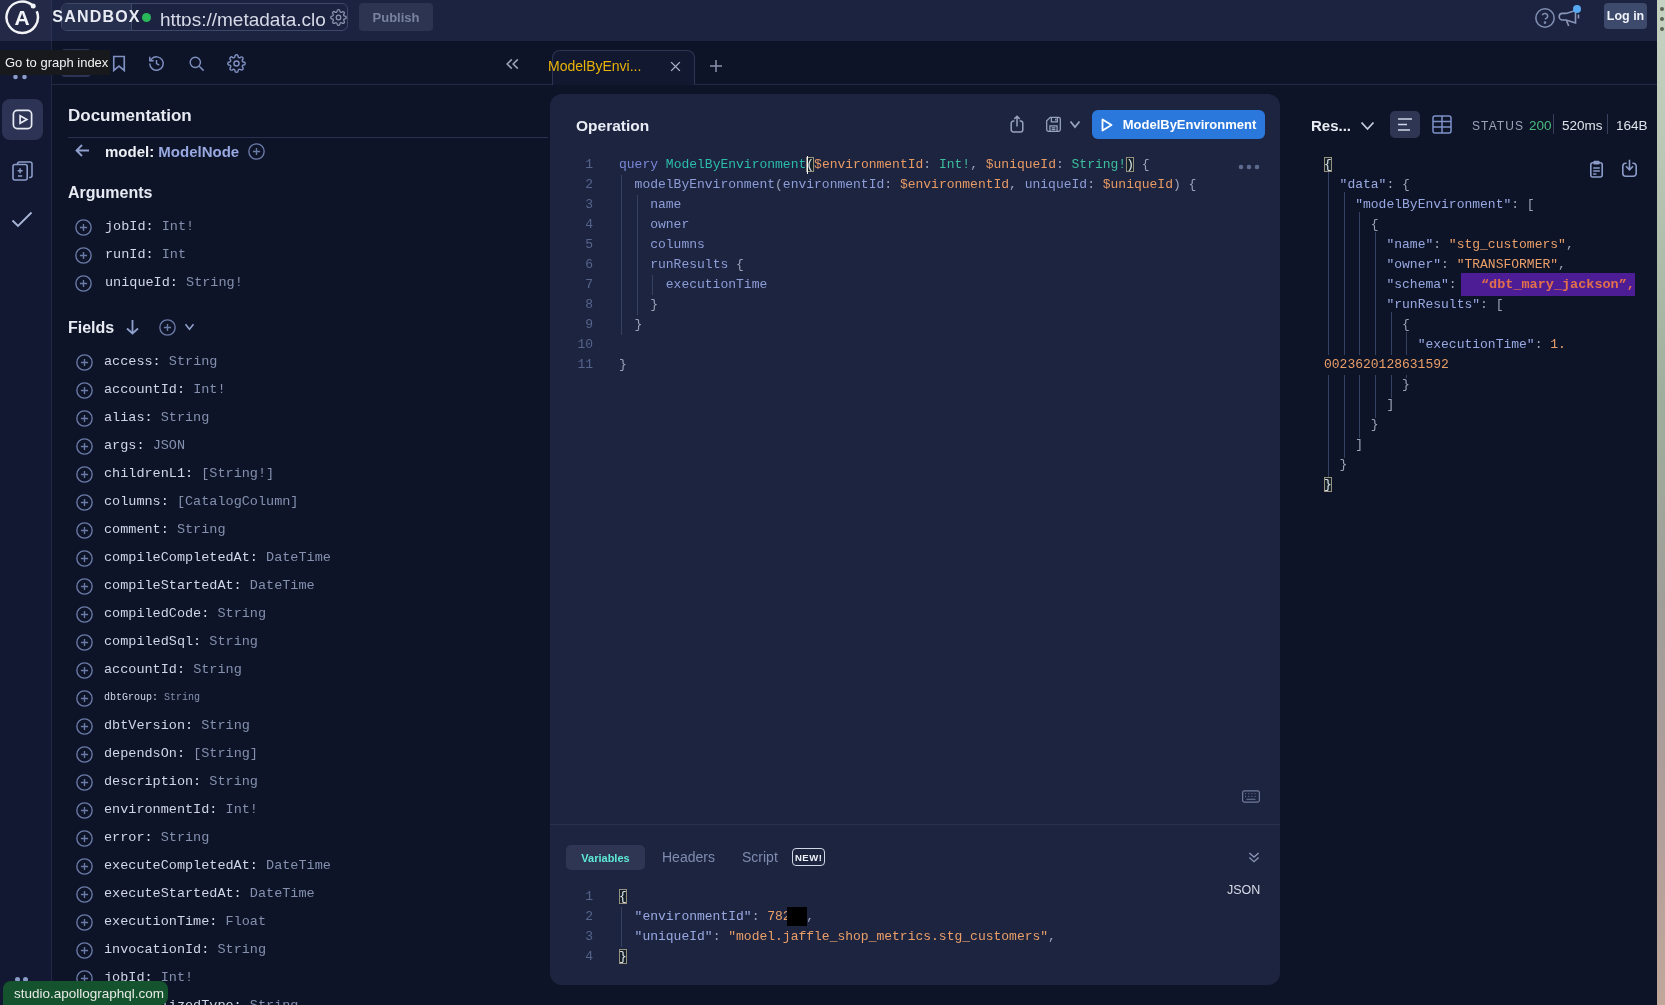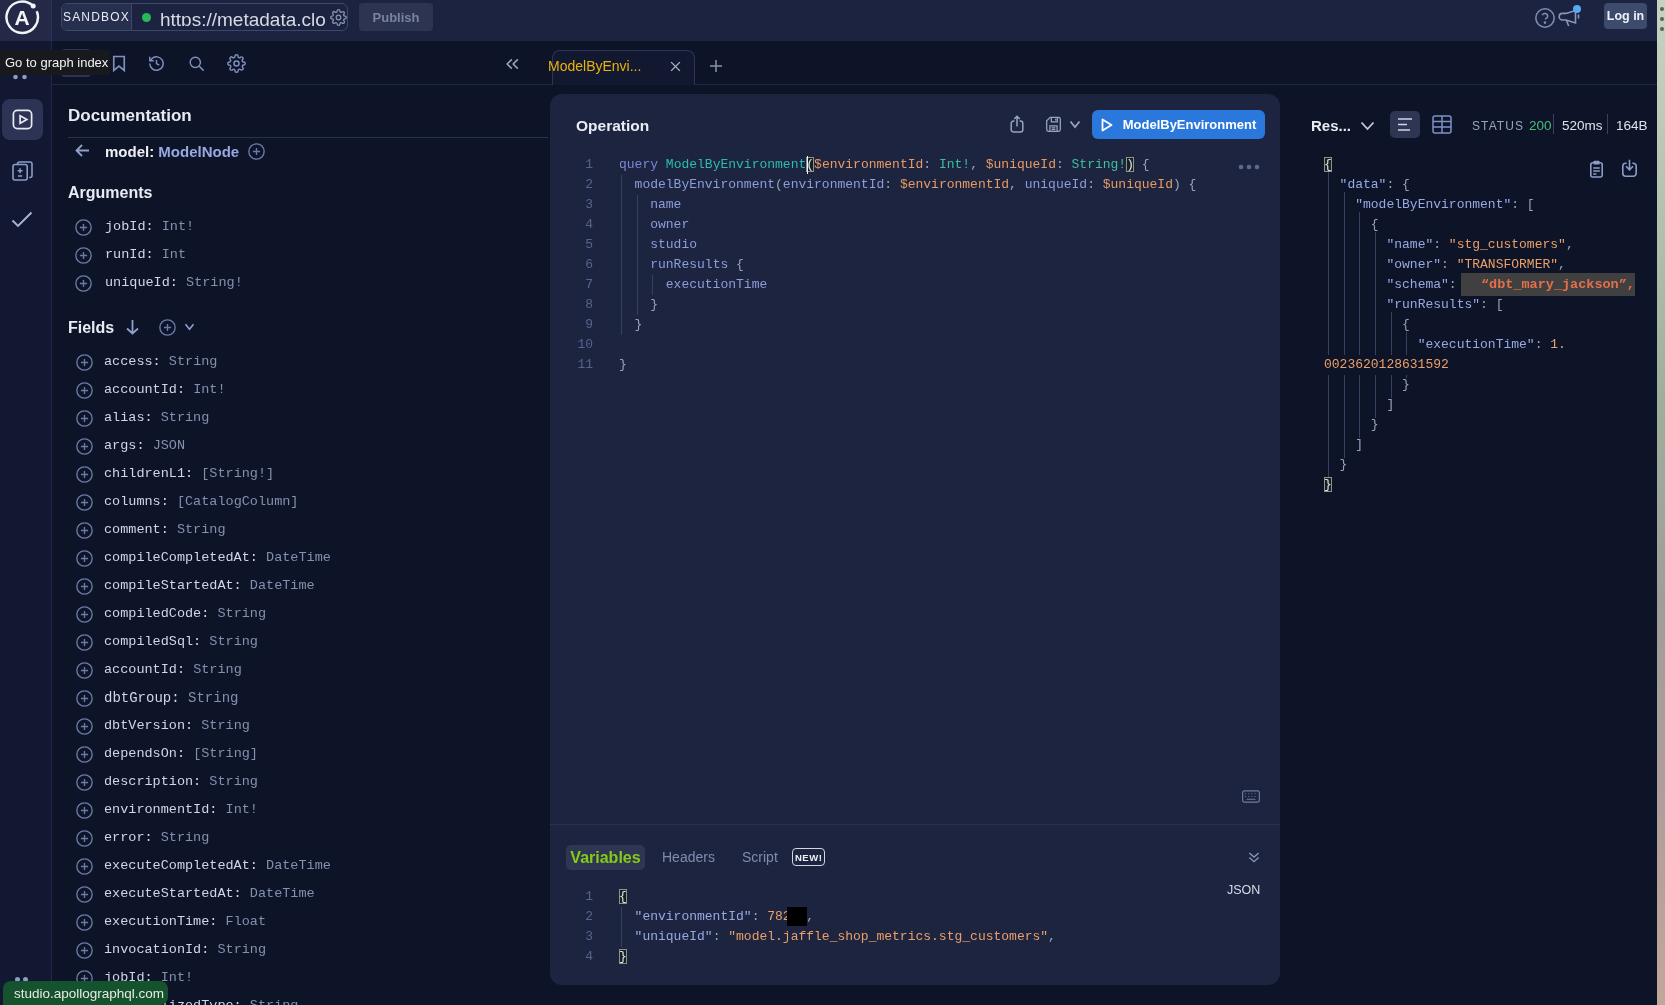--- a/index.html
+++ b/index.html
@@ -26,21 +26,21 @@
 <div class="abs" style="left:0;top:0;width:52px;height:41px;background:#232946;border-right:1px solid #2c3352"></div>
 
 <svg class="abs" style="left:0;top:0" width="44" height="42" viewBox="0 0 44 42">
   <path d="M 36.76 11.32 A 15.7 15.7 0 1 1 32.91 5.72" fill="none" stroke="#f2f4f8" stroke-width="2.5"></path>
   <circle cx="33.2" cy="6.1" r="2.5" fill="#f2f4f8"></circle>
   <text x="22.2" y="24.8" font-size="21" font-weight="bold" fill="#f2f4f8" text-anchor="middle" font-family="Liberation Sans,sans-serif">A</text>
 </svg>
 
 <div class="abs" style="left:61px;top:3px;width:287px;height:28px;border:1px solid #3e4868;border-radius:6px;background:#1c2340"></div>
 <div class="abs" style="left:62px;top:4px;width:70px;height:26px;background:#272f4e;border-radius:5px 0 0 5px;border-right:1px solid #3e4868;display:flex;align-items:center;justify-content:center">
-    <span style="color:#e8ebf3;font-size:12px;font-weight:normal;letter-spacing:1.2px">SANDBOX</span>
+    <span style="color:#e8ebf3;font-size:16px;font-weight:bold;letter-spacing:1.2px">SANDBOX</span>
   </div>
 <div class="abs" style="left:142px;top:13px;width:9px;height:9px;border-radius:50%;background:#2ab759"></div>
 <div class="abs" style="left:160px;top:9px;width:165px;height:17px;overflow:hidden;color:#d6dae6;font-size:19px;white-space:nowrap">https://metadata.cloud.getd</div>
 <svg class="abs" style="left:330px;top:9px" width="17" height="17" viewBox="0 0 24 24" fill="none" stroke="#8a93ad" stroke-width="1.8">
     <circle cx="12" cy="12" r="3.2"></circle>
     <path d="M19.4 15a1.65 1.65 0 0 0 .33 1.82l.06.06a2 2 0 1 1-2.83 2.83l-.06-.06a1.65 1.65 0 0 0-1.82-.33 1.65 1.65 0 0 0-1 1.51V21a2 2 0 1 1-4 0v-.09A1.65 1.65 0 0 0 9 19.4a1.65 1.65 0 0 0-1.82.33l-.06.06a2 2 0 1 1-2.83-2.83l.06-.06a1.65 1.65 0 0 0 .33-1.82 1.65 1.65 0 0 0-1.51-1H3a2 2 0 1 1 0-4h.09A1.65 1.65 0 0 0 4.6 9a1.65 1.65 0 0 0-.33-1.82l-.06-.06a2 2 0 1 1 2.83-2.83l.06.06a1.65 1.65 0 0 0 1.82.33H9a1.65 1.65 0 0 0 1-1.51V3a2 2 0 1 1 4 0v.09a1.65 1.65 0 0 0 1 1.51 1.65 1.65 0 0 0 1.82-.33l.06-.06a2 2 0 1 1 2.83 2.83l-.06.06a1.65 1.65 0 0 0-.33 1.82V9a1.65 1.65 0 0 0 1.51 1H21a2 2 0 1 1 0 4h-.09a1.65 1.65 0 0 0-1.51 1z"></path>
   </svg>
 <div class="abs" style="left:359px;top:3px;width:74px;height:28px;background:#2c3452;border-radius:4px;display:flex;align-items:center;justify-content:center">
     <span style="color:#79839f;font-size:13px;font-weight:bold">Publish</span>
   </div>
@@ -213,21 +213,21 @@
 <div class="abs mono" style="left:104px;top:632px;font-size:13.5px"><span style="color:#cfd6e6">compiledSql:</span> <span style="color:#8390ae">String</span></div>
 <svg class="abs" style="left:75.5px;top:661.5px" width="17.0" height="17.0" viewBox="0 0 20 20" fill="none" stroke="#6b7ba8" stroke-width="1.6">
     <circle cx="10" cy="10" r="9"></circle>
     <path d="M10 5.8v8.4M5.8 10h8.4"></path>
   </svg>
 <div class="abs mono" style="left:104px;top:660px;font-size:13.5px"><span style="color:#cfd6e6">accountId:</span> <span style="color:#8390ae">String</span></div>
 <svg class="abs" style="left:75.5px;top:689.5px" width="17.0" height="17.0" viewBox="0 0 20 20" fill="none" stroke="#6b7ba8" stroke-width="1.6">
     <circle cx="10" cy="10" r="9"></circle>
     <path d="M10 5.8v8.4M5.8 10h8.4"></path>
   </svg>
-<div class="abs mono" style="left:104px;top:688px;font-size:14px"><span style="color:#cfd6e6">dbtGroup:</span> <span style="color:#8390ae">String</span></div>
+<div class="abs mono" style="left:104px;top:688px;font-size:10px"><span style="color:#cfd6e6">dbtGroup:</span> <span style="color:#8390ae">String</span></div>
 <svg class="abs" style="left:75.5px;top:717.5px" width="17.0" height="17.0" viewBox="0 0 20 20" fill="none" stroke="#6b7ba8" stroke-width="1.6">
     <circle cx="10" cy="10" r="9"></circle>
     <path d="M10 5.8v8.4M5.8 10h8.4"></path>
   </svg>
 <div class="abs mono" style="left:104px;top:716px;font-size:13.5px"><span style="color:#cfd6e6">dbtVersion:</span> <span style="color:#8390ae">String</span></div>
 <svg class="abs" style="left:75.5px;top:745.5px" width="17.0" height="17.0" viewBox="0 0 20 20" fill="none" stroke="#6b7ba8" stroke-width="1.6">
     <circle cx="10" cy="10" r="9"></circle>
     <path d="M10 5.8v8.4M5.8 10h8.4"></path>
   </svg>
 <div class="abs mono" style="left:104px;top:744px;font-size:13.5px"><span style="color:#cfd6e6">dependsOn:</span> <span style="color:#8390ae">[String]</span></div>
@@ -313,42 +313,42 @@
 9
 10
 11</pre>
 <div class="abs" style="left:621px;top:175px;width:1px;height:160px;background:#354160"></div>
 <div class="abs" style="left:637px;top:195px;width:1px;height:120px;background:#354160"></div>
 <div class="abs" style="left:652px;top:275px;width:1px;height:20px;background:#354160"></div>
 <pre class="abs" style="left:619px;top:155px"><span class="kw">query</span> <span class="op">ModelByEnvironment</span><span class="pu bm">(</span><span class="vr">$environmentId</span><span class="pu">: </span><span class="ty">Int!</span><span class="pu">, </span><span class="vr">$uniqueId</span><span class="pu">: </span><span class="ty">String!</span><span class="pu bm">)</span><span class="pu"> {</span>
   <span class="fd">modelByEnvironment</span><span class="pu">(</span><span class="fd">environmentId</span><span class="pu">: </span><span class="vr">$environmentId</span><span class="pu">, </span><span class="fd">uniqueId</span><span class="pu">: </span><span class="vr">$uniqueId</span><span class="pu">) {</span>
     <span class="fd">name</span>
     <span class="fd">owner</span>
-    <span class="fd">studio</span>
+    <span class="fd">columns</span>
     <span class="fd">runResults</span><span class="pu"> {</span>
       <span class="fd">executionTime</span>
     <span class="pu">}</span>
   <span class="pu">}</span>
 
 <span class="pu">}</span></pre>
 <div class="abs" style="left:806.5px;top:156px;width:1px;height:18px;background:#f2f4f8"></div>
 <svg class="abs" style="left:1238px;top:164px" width="22" height="6" viewBox="0 0 22 6" fill="#5c6a8e">
     <circle cx="3" cy="3" r="2.3"></circle>
     <circle cx="11" cy="3" r="2.3"></circle>
     <circle cx="19" cy="3" r="2.3"></circle>
   </svg>
 
 <svg class="abs" style="left:1242px;top:790px" width="18" height="13" viewBox="0 0 20 14" fill="none" stroke="#707c9c" stroke-width="1.3">
     <rect x="0.7" y="0.7" width="18.6" height="12.6" rx="2"></rect>
     <path d="M3.5 4h1M7 4h1M10.5 4h1M14 4h1M3.5 7h1M7 7h1M10.5 7h1M14 7h1M5 10h10" stroke-width="1.2"></path>
   </svg>
 
 <div class="abs" style="left:550px;top:824px;width:730px;height:1px;background:#2a3150"></div>
 <div class="abs" style="left:566px;top:845px;width:79px;height:25px;background:#2e3654;border-radius:5px;display:flex;align-items:center;justify-content:center">
-    <span style="color:#84cc16;font-size:16px;font-weight:bold">Variables</span>
+    <span style="color:#5eead4;font-size:11px;font-weight:bold">Variables</span>
   </div>
 <div class="abs" style="left:662px;top:849px;color:#7e8cb0;font-size:14px">Headers</div>
 <div class="abs" style="left:742px;top:849px;color:#7e8cb0;font-size:14px">Script</div>
 <div class="abs" style="left:792px;top:848px;height:18px;border:1.3px solid #cfd6e4;border-radius:4px;padding:0 2px;display:flex;align-items:center">
     <span style="color:#eef0f6;font-size:9.5px;font-weight:bold;letter-spacing:0.5px">NEW!</span>
   </div>
 <svg class="abs" style="left:1247px;top:850px" width="14" height="14" viewBox="0 0 24 24" fill="none" stroke="#8a95b5" stroke-width="2.4">
     <path d="M4 5l8 7 8-7M4 13l8 7 8-7"></path>
   </svg>
 <div class="abs" style="left:1227px;top:883px;color:#d8dce8;font-size:12.5px">JSON</div>
@@ -413,21 +413,21 @@
         <span class="jk">"runResults"</span><span class="pu">: [</span>
           <span class="pu">{</span>
             <span class="jk">"executionTime"</span><span class="pu">: </span><span class="jv">1.</span>
 <span class="jv">0023620128631592</span>
           <span class="pu">}</span>
         <span class="pu">]</span>
       <span class="pu">}</span>
     <span class="pu">]</span>
   <span class="pu">}</span>
 <span class="pu bm">}</span></pre>
-<div class="abs" style="left:1461px;top:273px;width:174px;height:23px;background:#404040;display:flex;align-items:center">
+<div class="abs" style="left:1461px;top:273px;width:174px;height:23px;background:#4c1d95;display:flex;align-items:center">
     <span style="margin-left:20px;color:#e2704a;font-size:13.5px;font-weight:bold;font-family:'Liberation Mono',monospace">“dbt_mary_jackson”,</span>
   </div>
 
 <div class="abs" style="left:0;top:50px;width:110px;height:25px;background:#17191d;display:flex;align-items:center;white-space:nowrap">
     <span style="color:#f2f2f2;font-size:13px;margin-left:5px">Go to graph index</span>
   </div>
 
 <div class="abs" style="left:15px;top:977px;width:5px;height:5px;border-radius:50%;background:#8b9cc8"></div>
 <div class="abs" style="left:23px;top:977px;width:5px;height:5px;border-radius:50%;background:#8b9cc8"></div>
 

